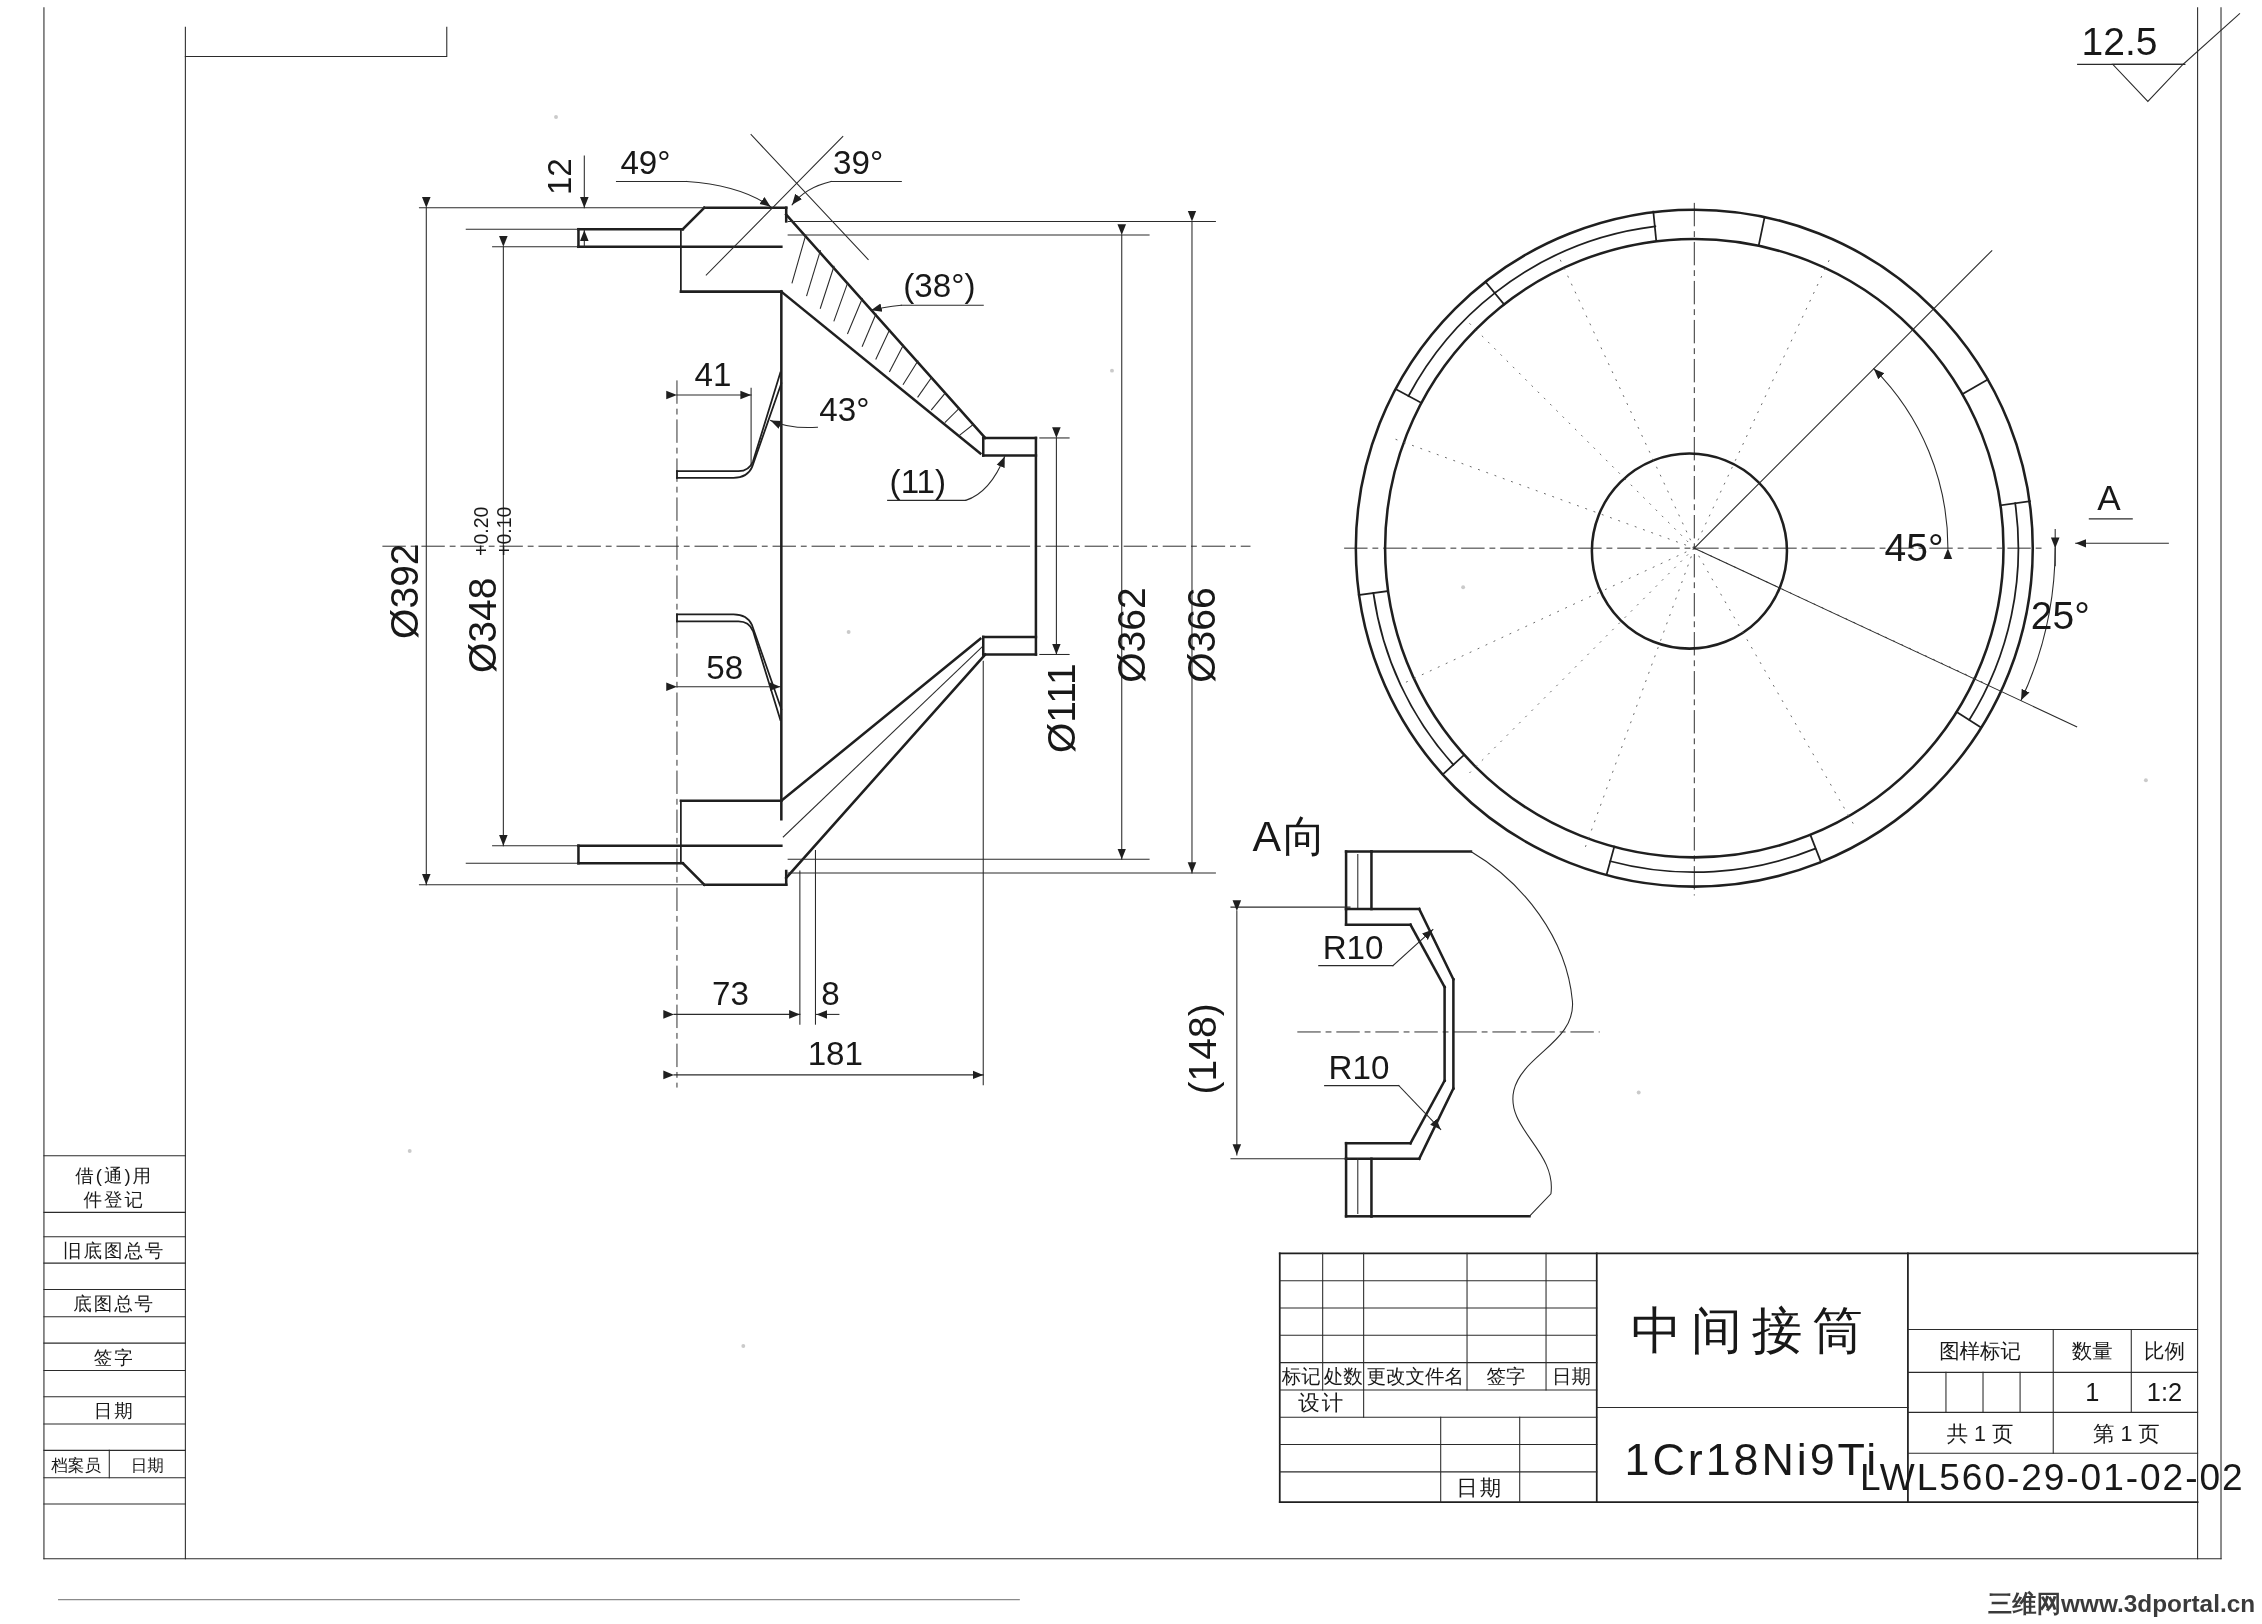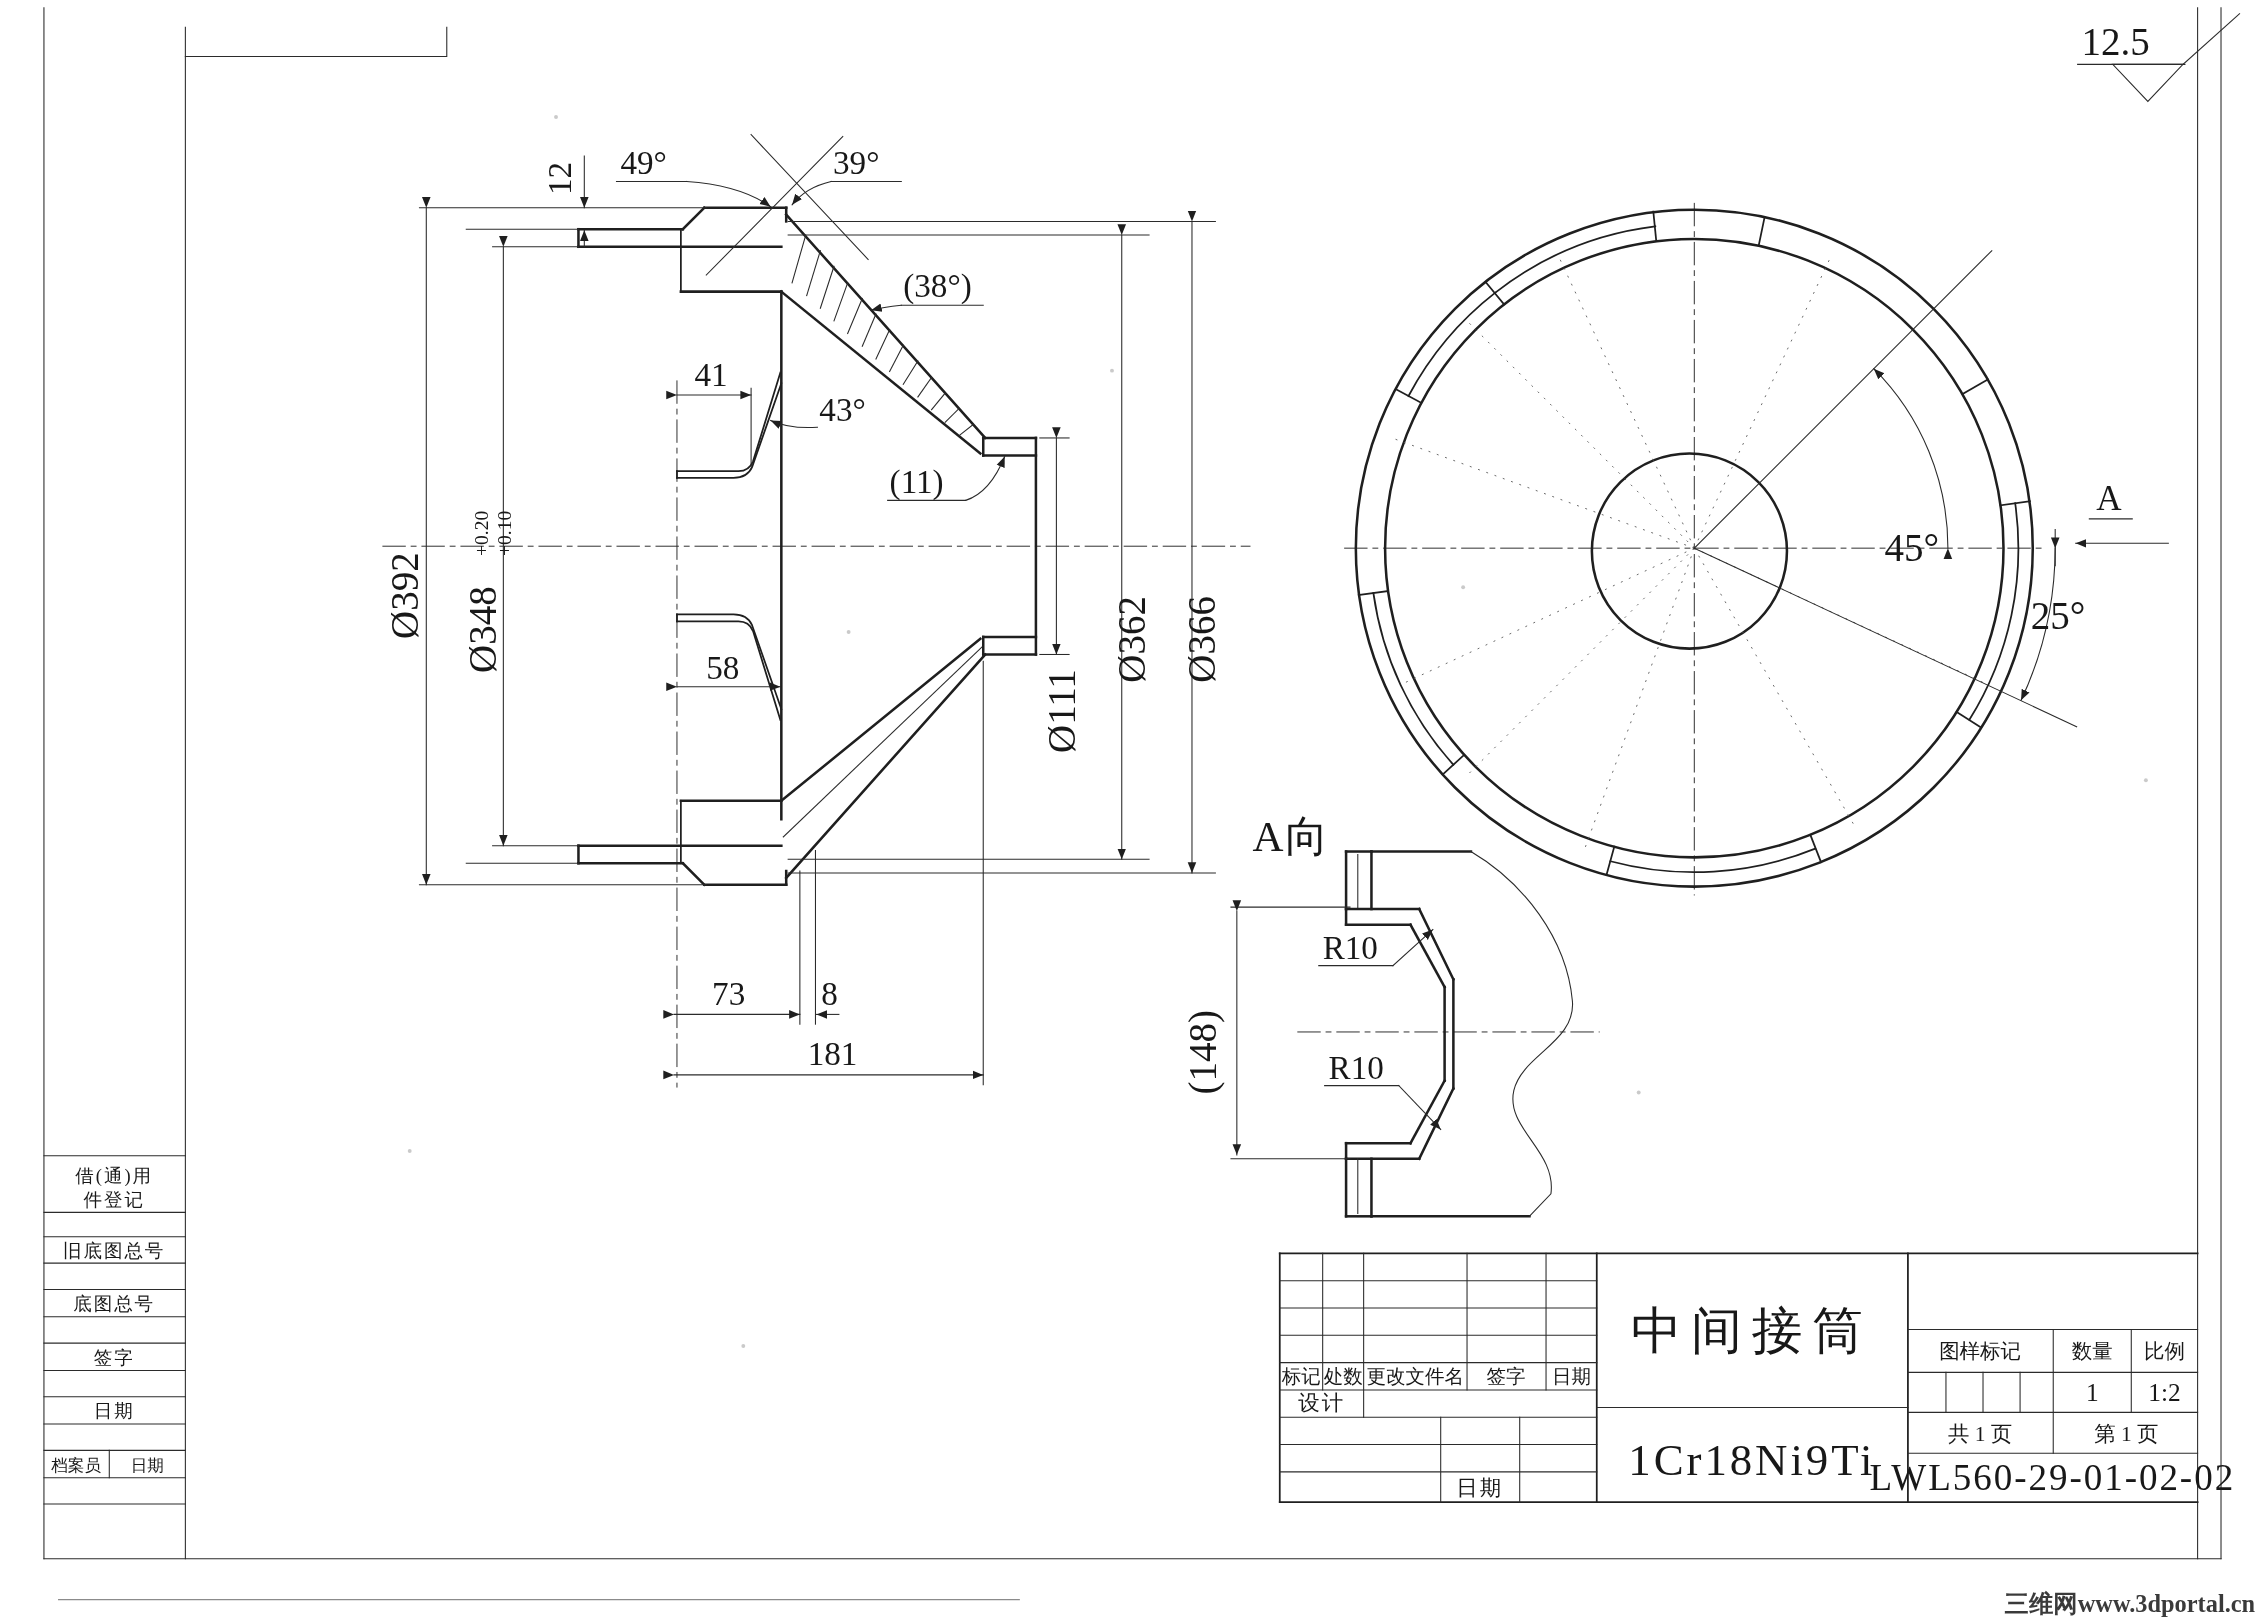--- a/index.html
+++ b/index.html
@@ -1,17 +1,17 @@
 <!DOCTYPE html>
 <html><head>
 <meta charset="utf-8">
 <style>
   html,body{margin:0;padding:0;background:#e8e8e8;}
   .sheet{position:relative;width:2263px;height:1625px;background:#ffffff;overflow:hidden;
-         font-family:Liberation Serif, serif;}
+         font-family:Liberation Sans, sans-serif;}
   svg{position:absolute;left:0;top:0;}
   .thick{stroke:#1f1f1f;stroke-width:2.6;fill:none;stroke-linecap:square;}
   .med{stroke:#1f1f1f;stroke-width:1.8;fill:none;stroke-linecap:square;}
   .thin{stroke:#2b2b2b;stroke-width:1.1;fill:none;stroke-linecap:square;}
   .cl{stroke:#2b2b2b;stroke-width:1;fill:none;stroke-dasharray:24 5 6 5;}
   .dot{stroke:#555;stroke-width:0.9;fill:none;stroke-dasharray:2 7;}
   text{fill:#181818;}
   .dim{font-size:34px;}
   .dimbig{font-size:40px;}
   .tol{font-size:20px;}

